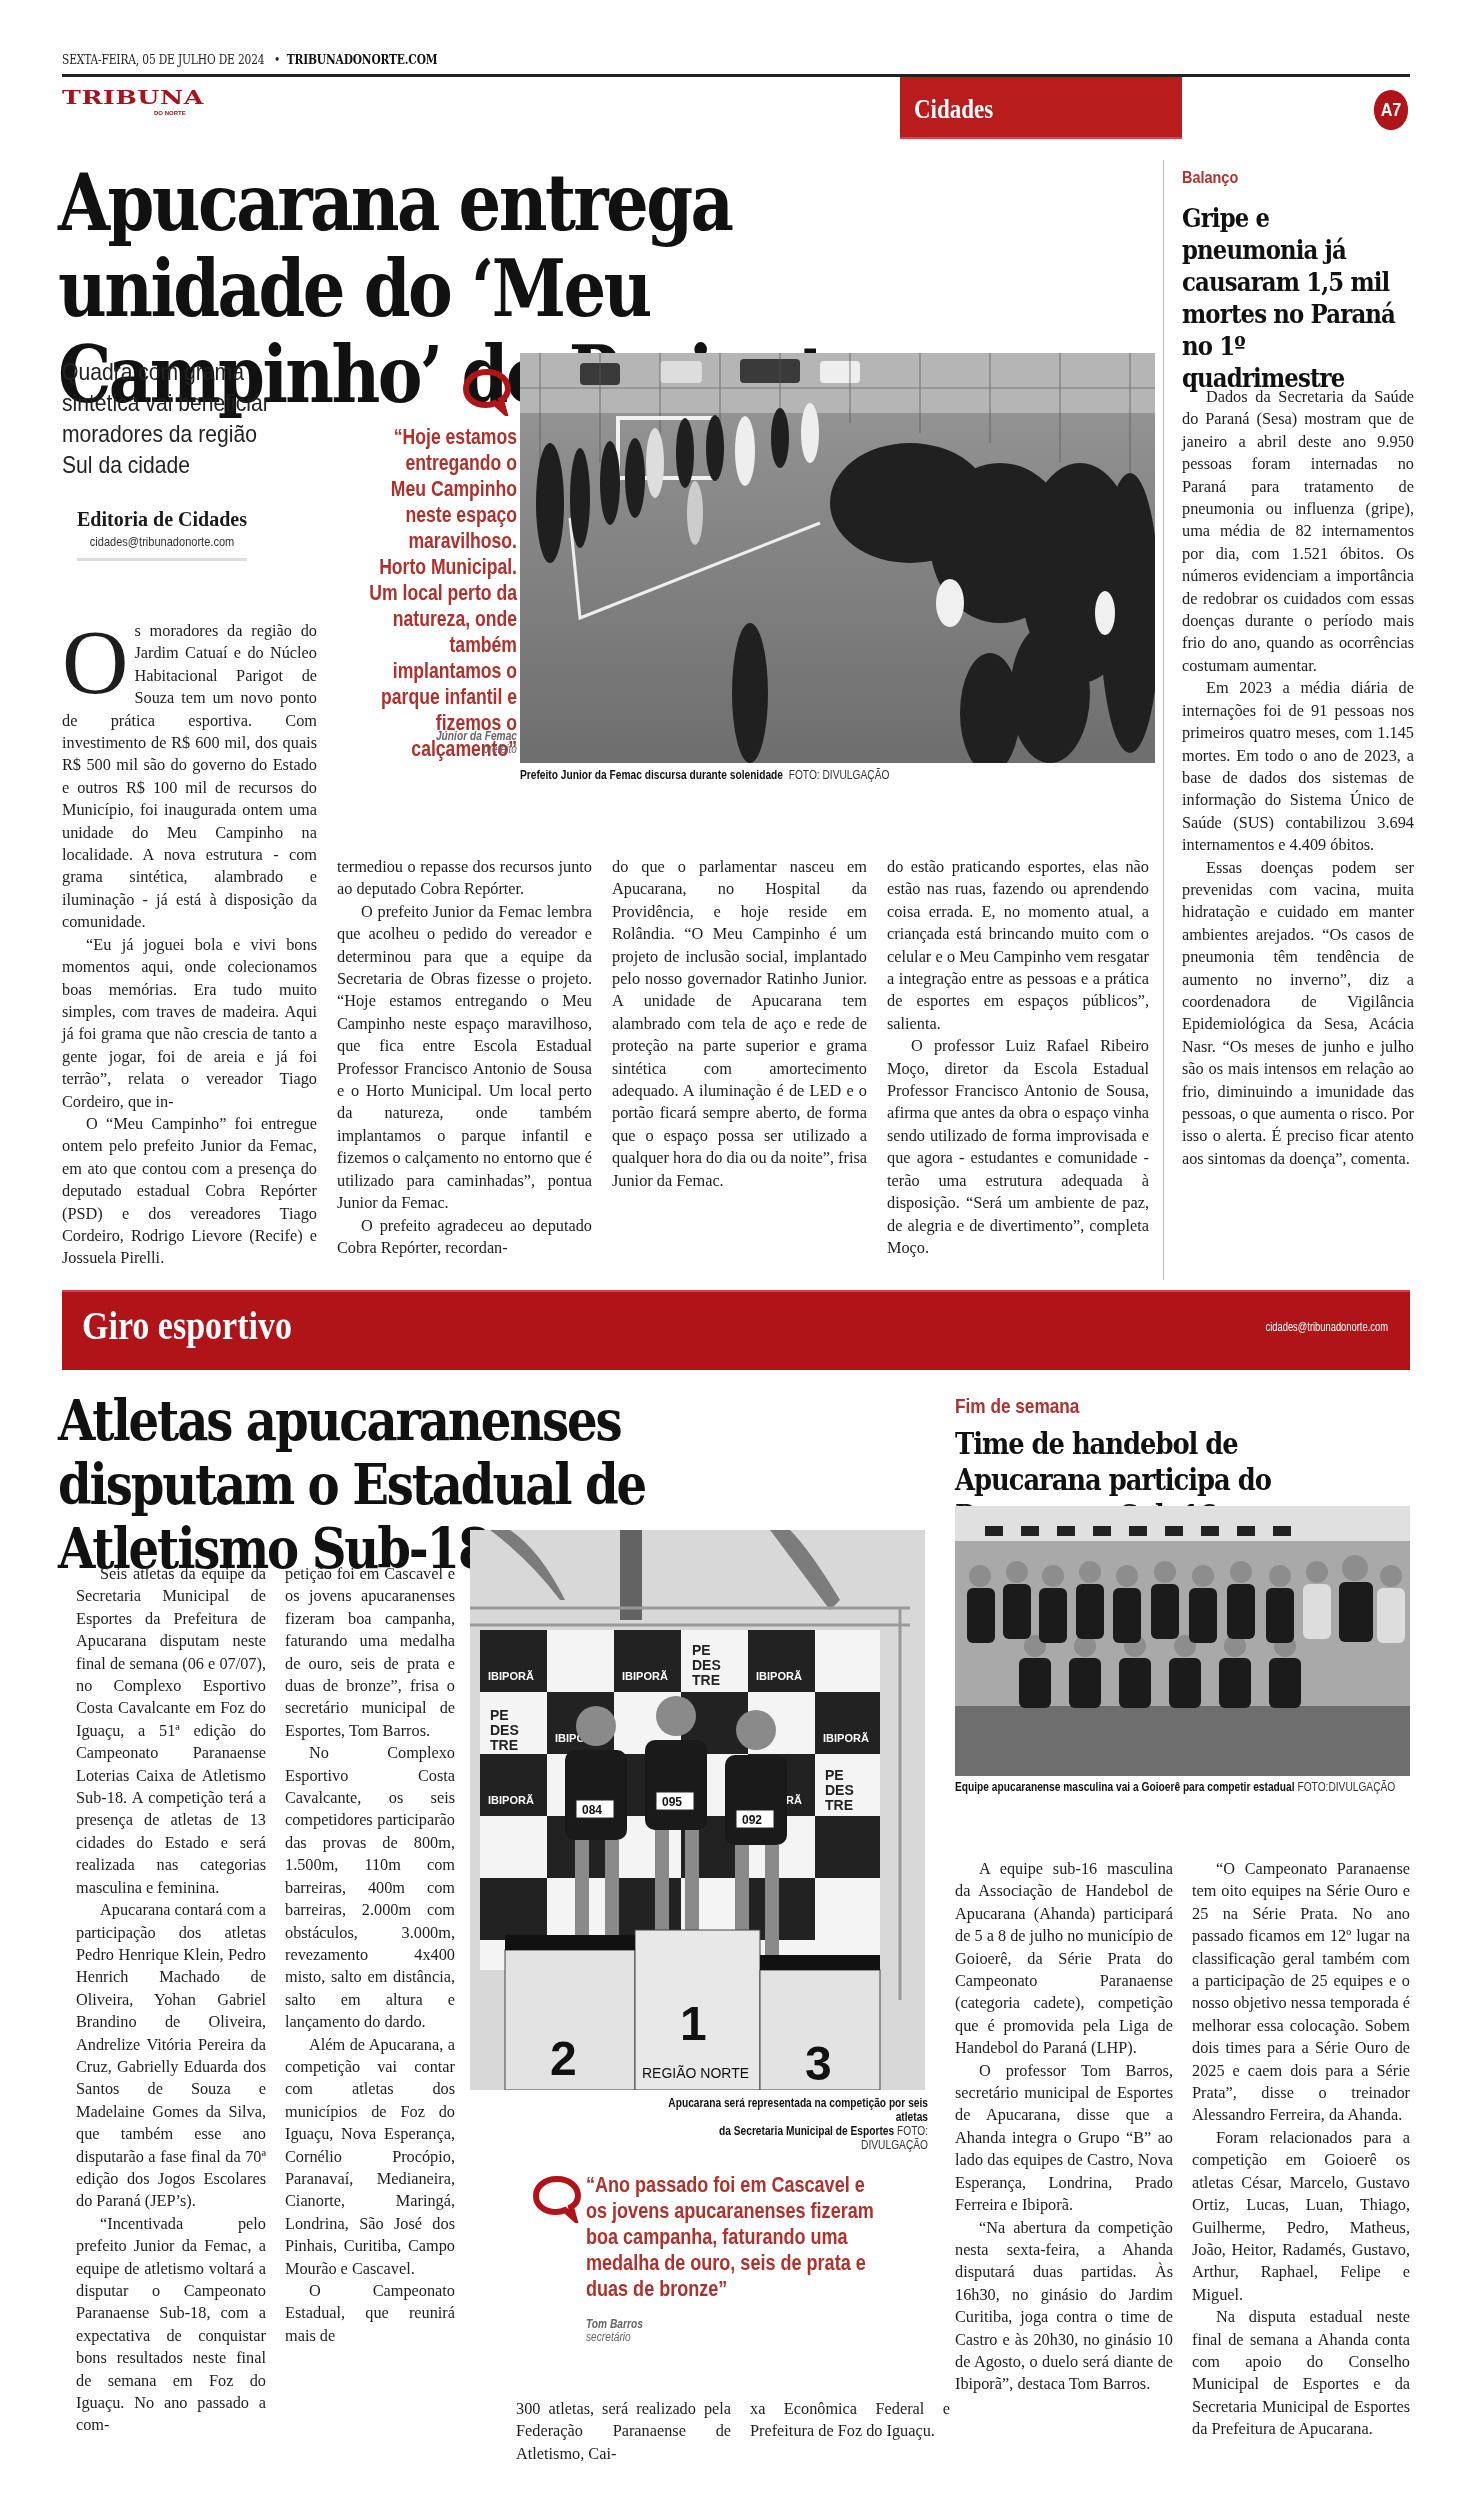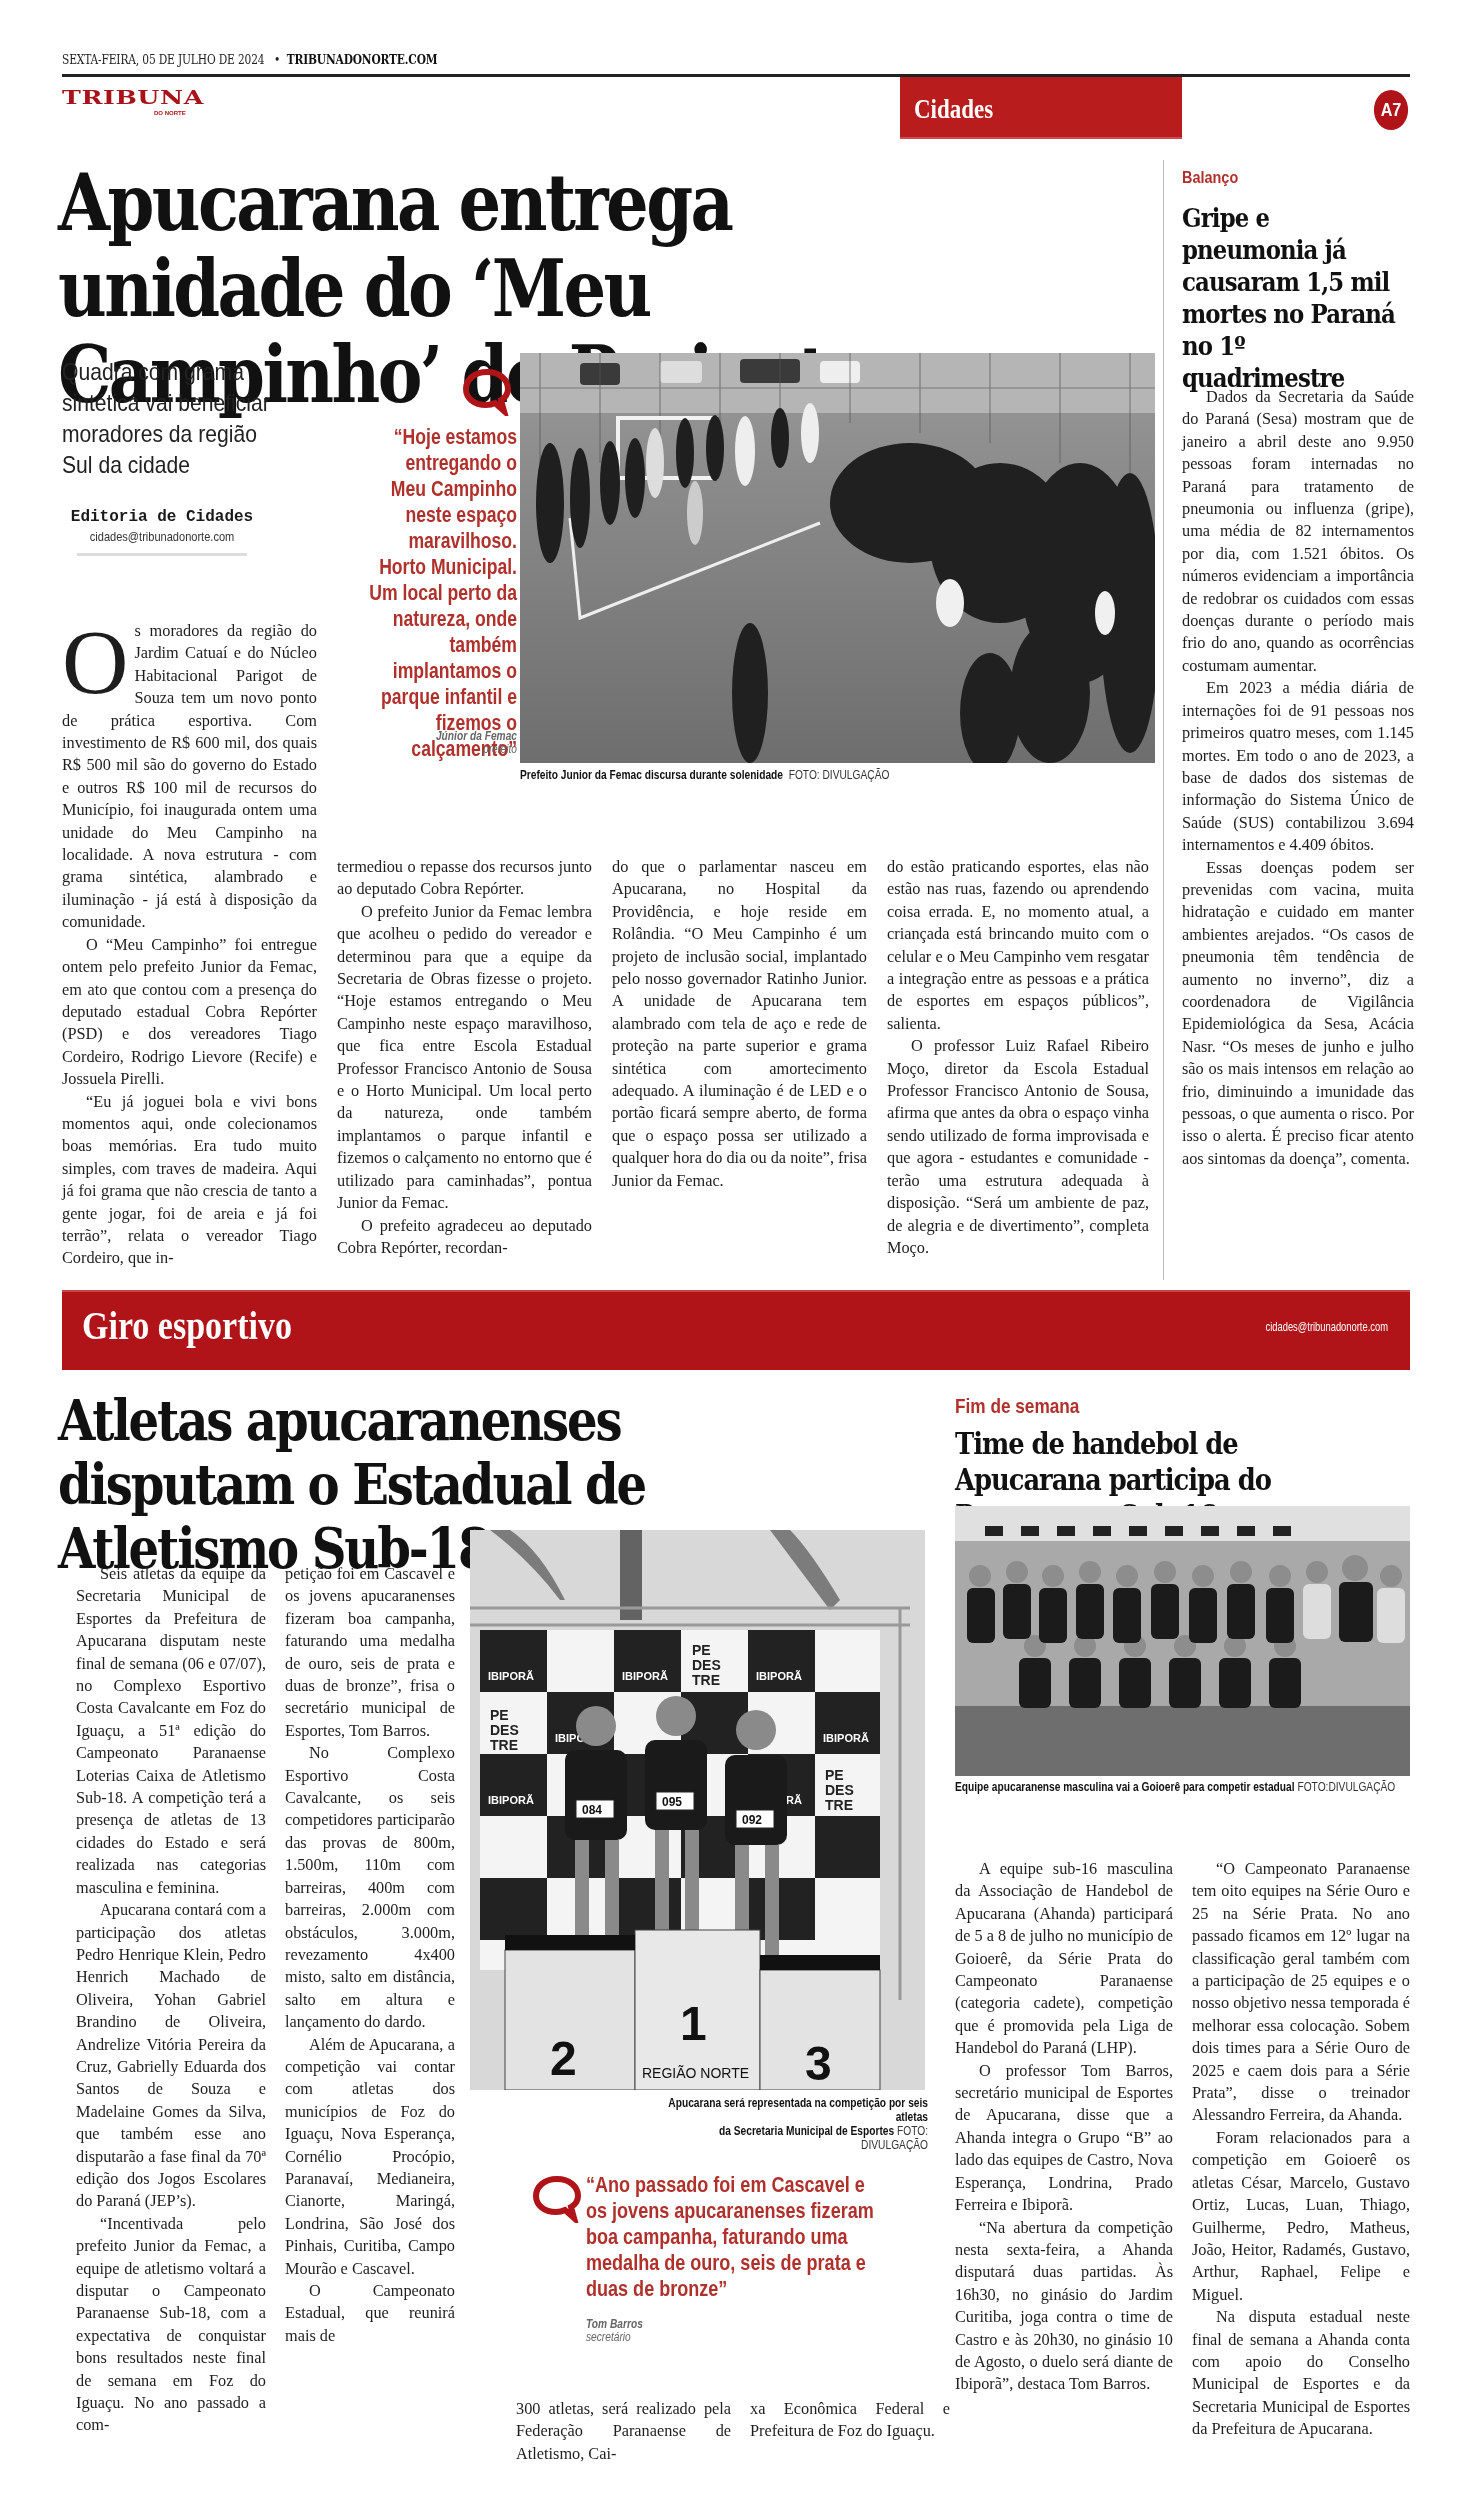--- a/index.html
+++ b/index.html
@@ -15,21 +15,21 @@
   .logo .l1 { font-family: "DejaVu Serif", serif; font-weight: 900; font-size: 22px; color: #a8131a; letter-spacing: 0.5px; transform: scaleX(1.15) scaleY(0.85); transform-origin: left top; display:block; }
   .logo .l2 { position: absolute; left: 92px; top: 24px; font-size: 6px; font-weight: bold; color: #a8131a; font-family: "Liberation Sans", sans-serif; white-space: nowrap; }
   .section-tab { left: 900px; top: 77px; width: 282px; height: 62px; background: #b91c1c; border-bottom: 2px solid #d24a4e; }
   .section-tab span { position: absolute; left: 14px; top: 16px; color: #fff; font-family: "Liberation Serif", serif; font-weight: bold; font-size: 28px; transform: scaleX(0.82); transform-origin: left top; }
   .page-num { left: 1372px; top: 90px; width: 38px; height: 40px; border-radius: 50%; background: #b01418; color:#fff; font-family:"Liberation Sans",sans-serif; font-size: 18px; font-weight:bold; text-align:center; line-height: 40px; transform: scaleX(0.9); }
 
   
   .headline { left: 58px; top: 160px; width: 1100px; font-family: "DejaVu Serif", serif; font-weight: bold; font-size: 78px; line-height: 86px; letter-spacing: -3px; color: #111; transform: scaleX(0.86); transform-origin: left top; }
   .deck { left: 62px; top: 356px; width: 240px; font-family: "Liberation Sans", sans-serif; font-size: 24px; line-height: 31px; color: #222; transform: scaleX(0.88); transform-origin: left top; }
   .byline { left: 62px; top: 508px; width: 200px; text-align: center; }
-  .byline .name { font-family: Liberation Mono, monospace; font-weight: bold; font-size: 16px; }
+  .byline .name { font-family: Liberation Serif, serif; font-weight: bold; font-size: 20px; }
   .byline .mail { font-family: "Liberation Sans", sans-serif; font-size: 13px; color: #333; transform: scaleX(0.85); display:inline-block; }
   .byline .rule { margin: 8px auto 0; width: 170px; height: 3px; background: #ddd; }
 
   .quote-icon { left: 462px; top: 368px; }
   .pull-quote { left: 332px; top: 424px; width: 185px; text-align: right; font-family: "Liberation Sans", sans-serif; font-weight: bold; color: #b0312c; font-size: 22px; line-height: 26px; transform: scaleX(0.80); transform-origin: right top; }
   .quote-author { left: 332px; top: 730px; width: 185px; text-align: right; font-family:"Liberation Sans",sans-serif; font-style: italic; font-size: 12px; color: #666; line-height: 13px; transform: scaleX(0.85); transform-origin: right top; }
   .quote-author b { font-weight: bold; }
 
   .photo1 { left: 520px; top: 353px; width: 635px; height: 410px; overflow: hidden; background: #7a7a7a; }
   .caption { font-family: "Liberation Sans", sans-serif; font-size: 12px; color: #111; white-space: nowrap; transform: scaleX(0.85); transform-origin: left top; }
@@ -161,22 +161,22 @@
     </g>
   </svg>
 </div>
 <div class="abs caption" style="left:520px; top:768px;">
   <b>Prefeito Junior da Femac discursa durante solenidade</b>&nbsp;
   <span class="credit">FOTO: DIVULGAÇÃO</span>
 </div>
 
 <div class="abs col" style="left:62px; top:592px; width:255px;">
   <p class="noindent"><span class="dropcap">O</span><span>s moradores da região do Jardim Catuaí e do Núcleo Habitacional Parigot de Souza tem um novo ponto de prática esportiva. Com investimento de R$ 600 mil, dos quais R$ 500 mil são do governo do Estado e outros R$ 100 mil de recursos do Município, foi inaugurada ontem uma unidade do Meu Campinho na localidade. A nova estrutura - com grama sintética, alambrado e iluminação - já está à disposição da comunidade.</span></p>
+  <p>“Eu já joguei bola e vivi bons momentos aqui, onde colecionamos boas memórias. Era tudo muito simples, com traves de madeira. Aqui já foi grama que não crescia de tanto a gente jogar, foi de areia e já foi terrão”, relata o vereador Tiago Cordeiro, que in-</p>
   <p>O “Meu Campinho” foi entregue ontem pelo prefeito Junior da Femac, em ato que contou com a presença do deputado estadual Cobra Repórter (PSD) e dos vereadores Tiago Cordeiro, Rodrigo Lievore (Recife) e Jossuela Pirelli.</p>
-  <p>“Eu já joguei bola e vivi bons momentos aqui, onde colecionamos boas memórias. Era tudo muito simples, com traves de madeira. Aqui já foi grama que não crescia de tanto a gente jogar, foi de areia e já foi terrão”, relata o vereador Tiago Cordeiro, que in-</p>
 </div>
 <div class="abs col" style="left:337px; top:828px; width:255px;">
   <p class="noindent">termediou o repasse dos recursos junto ao deputado Cobra Repórter.</p>
   <p>O prefeito Junior da Femac lembra que acolheu o pedido do vereador e determinou para que a equipe da Secretaria de Obras fizesse o projeto. “Hoje estamos entregando o Meu Campinho neste espaço maravilhoso, que fica entre Escola Estadual Professor Francisco Antonio de Sousa e o Horto Municipal. Um local perto da natureza, onde também implantamos o parque infantil e fizemos o calçamento no entorno que é utilizado para caminhadas”, pontua Junior da Femac.</p>
   <p>O prefeito agradeceu ao deputado Cobra Repórter, recordan-</p>
 </div>
 <div class="abs col" style="left:612px; top:828px; width:255px;">
   <p class="noindent">do que o parlamentar nasceu em Apucarana, no Hospital da Providência, e hoje reside em Rolândia. “O Meu Campinho é um projeto de inclusão social, implantado pelo nosso governador Ratinho Junior. A unidade de Apucarana tem alambrado com tela de aço e rede de proteção na parte superior e grama sintética com amortecimento adequado. A iluminação é de LED e o portão ficará sempre aberto, de forma que o espaço possa ser utilizado a qualquer hora do dia ou da noite”, frisa Junior da Femac.</p>
 </div>
 <div class="abs col" style="left:887px; top:828px; width:262px;">

